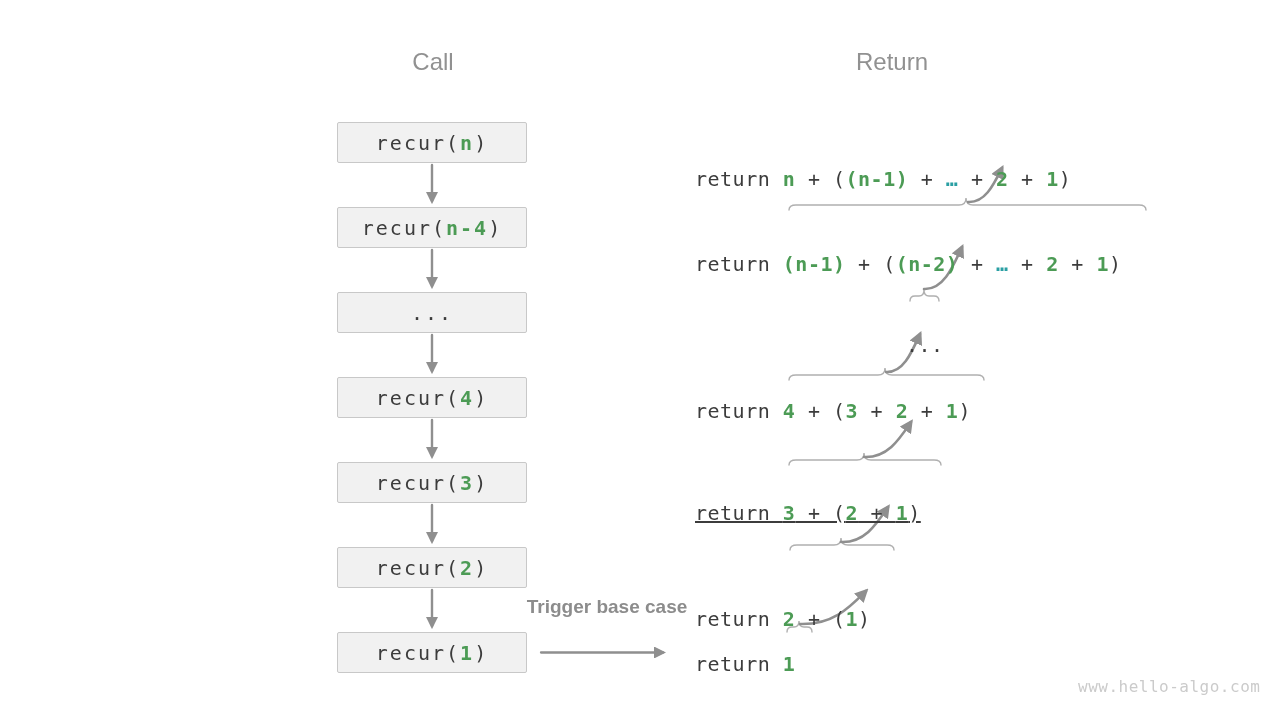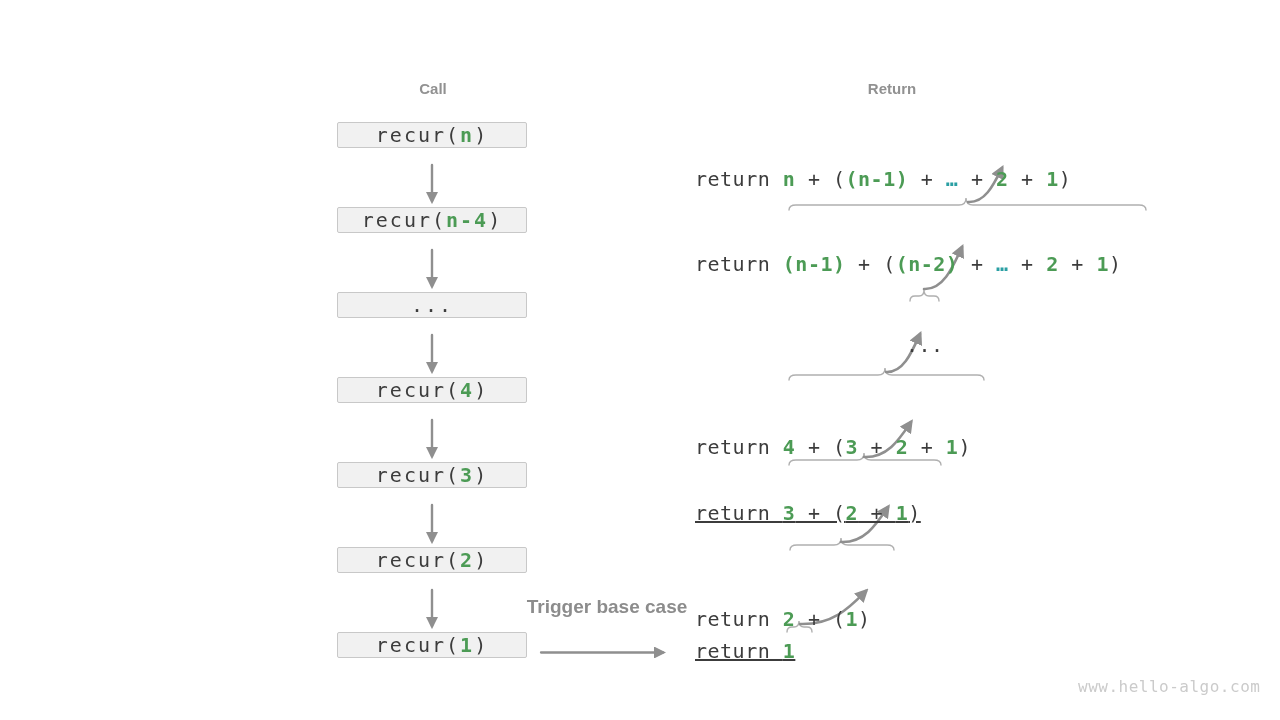--- a/index.html
+++ b/index.html
@@ -2,25 +2,25 @@
 <html style="--green: #4c9b55; --teal: #2a9fa3; --dark: #3c3c3c; --gray: #8f8f8f; --box_fill: #f1f1f1; --box_border: #c8c8c8; --brace: #b0b0b0; --watermark_gray: #cbcbcb;"><head>
 <meta charset="utf-8">
 <style>
   html, body { margin: 0; padding: 0; background: #ffffff; }
   .canvas {
     position: relative; width: 1280px; height: 720px; overflow: hidden;
     background: #ffffff; font-family: "DejaVu Sans Mono", monospace;
   }
   .hdr {
     position: absolute; transform: translateX(-50%);
-    font-family: "Liberation Sans", sans-serif; font-weight: bold;
-    font-size: 15px; color: #919191; white-space: pre; margin-top: 32px;
+    font-family: "Liberation Sans", sans-serif; font-weight: normal;
+    font-size: 24px; color: #919191; white-space: pre;
   }
   .call-box {
-    position: absolute; left: 337px; width: 190px; height: 26px;
+    position: absolute; left: 337px; width: 190px; height: 41px;
     background: var(--box_fill); border: 1.5px solid var(--box_border);
     border-radius: 2px; box-sizing: border-box;
     display: flex; align-items: center; justify-content: center;
     font-size: 20px; letter-spacing: 2px; white-space: pre; color: var(--dark);
   }
   .ret-row {
     position: absolute; left: 695px; height: 28px; line-height: 28px;
     font-size: 20px; letter-spacing: 0.5px; white-space: pre; color: var(--dark); margin-top: 36px;
   }
   .seg-dark  { color: var(--dark); }
@@ -77,22 +77,22 @@
       <div class="call-box" style="top: 292px;"><span class="seg-dark">...</span></div>
       <div class="call-box" style="top: 377px;"><span class="seg-dark">recur(</span><span class="seg-green">4</span><span class="seg-dark">)</span></div>
       <div class="call-box" style="top: 462px;"><span class="seg-dark">recur(</span><span class="seg-green">3</span><span class="seg-dark">)</span></div>
       <div class="call-box" style="top: 547px;"><span class="seg-dark">recur(</span><span class="seg-green">2</span><span class="seg-dark">)</span></div>
       <div class="call-box" style="top: 632px;"><span class="seg-dark">recur(</span><span class="seg-green">1</span><span class="seg-dark">)</span></div>
     </div>
   <div id="return-col">
       <div class="ret-row" style="top: 128.5px;"><span class="seg-dark">return </span><span class="seg-green">n</span><span class="seg-dark"> + (</span><span class="seg-green">(n-1)</span><span class="seg-dark"> + </span><span class="seg-teal">…</span><span class="seg-dark"> + </span><span class="seg-green">2</span><span class="seg-dark"> + </span><span class="seg-green">1</span><span class="seg-dark">)</span></div>
       <div class="ret-row" style="top: 213.5px;"><span class="seg-dark">return </span><span class="seg-green">(n-1)</span><span class="seg-dark"> + (</span><span class="seg-green">(n-2)</span><span class="seg-dark"> + </span><span class="seg-teal">…</span><span class="seg-dark"> + </span><span class="seg-green">2</span><span class="seg-dark"> + </span><span class="seg-green">1</span><span class="seg-dark">)</span></div>
       <div class="ret-row" style="top: 294.5px; left: 906px;"><span class="seg-dark">...</span></div>
-      <div class="ret-row" style="top: 397px;"><span class="seg-dark">return </span><span class="seg-green">4</span><span class="seg-dark"> + (</span><span class="seg-green">3</span><span class="seg-dark"> + </span><span class="seg-green">2</span><span class="seg-dark"> + </span><span class="seg-green">1</span><span class="seg-dark">)</span></div>
+      <div class="ret-row" style="top: 361px;"><span class="seg-dark">return </span><span class="seg-green">4</span><span class="seg-dark"> + (</span><span class="seg-green">3</span><span class="seg-dark"> + </span><span class="seg-green">2</span><span class="seg-dark"> + </span><span class="seg-green">1</span><span class="seg-dark">)</span></div>
       <div class="ret-row" style="top: 463px; text-decoration: underline;"><span class="seg-dark">return </span><span class="seg-green">3</span><span class="seg-dark"> + (</span><span class="seg-green">2</span><span class="seg-dark"> + </span><span class="seg-green">1</span><span class="seg-dark">)</span></div>
       <div class="ret-row" style="top: 569px;"><span class="seg-dark">return </span><span class="seg-green">2</span><span class="seg-dark"> + (</span><span class="seg-green">1</span><span class="seg-dark">)</span></div>
-      <div class="ret-row" style="top: 601px; text-decoration: underline;"><span class="seg-dark">return </span><span class="seg-green">1</span></div>
+      <div class="ret-row" style="top: 614px;"><span class="seg-dark">return </span><span class="seg-green">1</span></div>
     </div>
 
   <div class="trigger" style="left:607px; top:596px">Trigger base case</div>
 
   <div class="watermark" style="left:1078px; top:677px">www.hello-algo.com</div>
 </div>
 
 </body></html>

